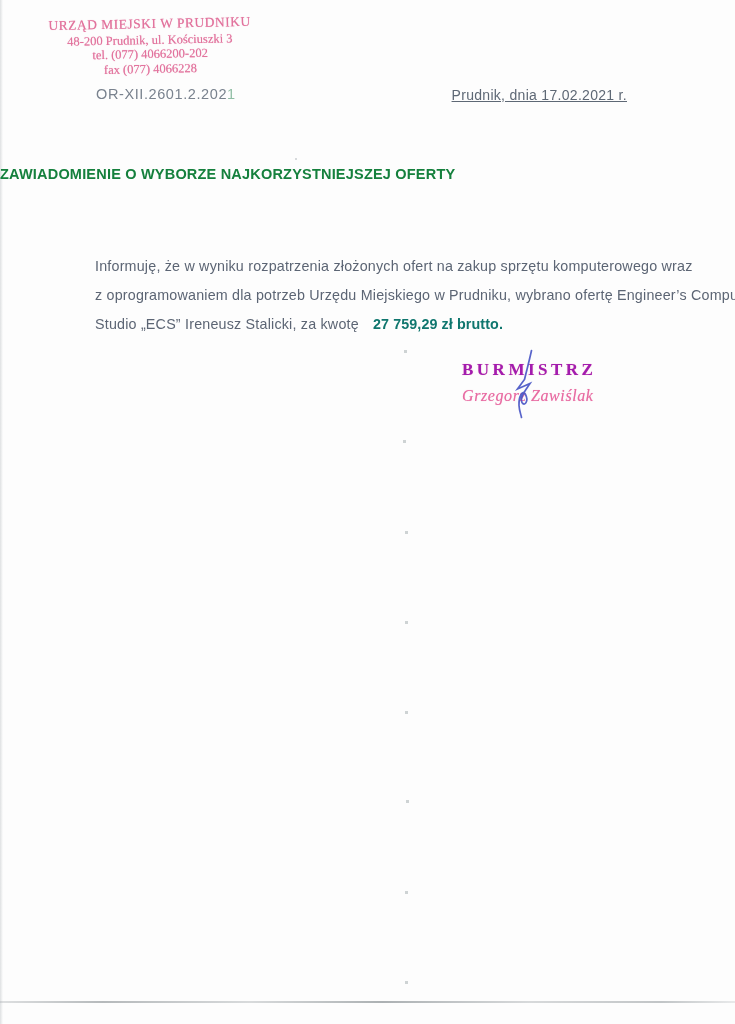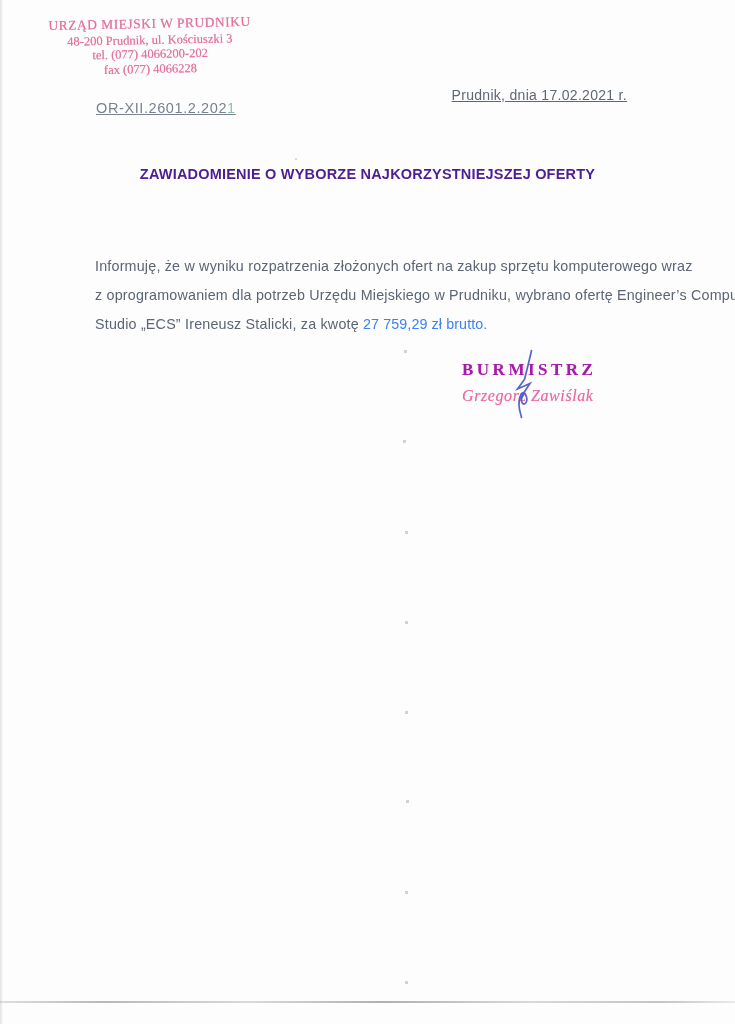--- a/index.html
+++ b/index.html
@@ -47,53 +47,51 @@
     transform: rotate(-1.2deg);
     text-shadow: 0 0 0.7px rgba(226,115,157,0.75);
     line-height: 14.5px;
   }
   .letterhead .lh1 { font-size: 13.5px; letter-spacing: 0.5px; margin-bottom: 1px; }
   .letterhead .lh2 { font-size: 12.5px; }
   .letterhead .lh3 { font-size: 12.5px; }
   .letterhead .lh4 { font-size: 12.5px; }
 
   .reference {
-    position: absolute; left: 96px; top: 100px;
+    position: absolute; left: 96px; top: 86px;
     font-size: 14.5px; letter-spacing: 0.6px;
     color: #79828e;
-    text-decoration: underline;
   }
   .reference .ref-last { color: #8fbda4; }
 
   .date-line {
     position: absolute; right: 108px; top: 87px;
     font-size: 14px; letter-spacing: 0.3px;
     color: #5e6875;
     text-decoration: underline;
   }
 
   .doc-title {
     position: absolute; left: 0; top: 166px; width: 100%;
-    text-align: center;
     font-size: 14.5px; font-weight: 700; letter-spacing: 0.2px;
-    color: #4c1d95;
+    color: #15803d;
   }
 
   .body-par {
     position: absolute; left: 95px; top: 252px; width: 547px;
     font-size: 14.3px; letter-spacing: 0.2px;
     color: #5c6574;
   }
   .pline {
     height: 29px; line-height: 29px;
     text-align: justify; text-align-last: justify;
     white-space: nowrap;
   }
   .pline.last { text-align: left; text-align-last: left; }
-  .amount-bold { font-weight: 400; color: #3b82f6; letter-spacing: 0.1px; }
+  .amount-bold { font-weight: 700; color: #0f766e; letter-spacing: 0.1px; margin-left: 10px; }
 
   
   .sig-stamp {
     position: absolute; left: 462px; top: 360px; width: 130px;
     text-align: center;
     font-family: "Liberation Serif", serif;
   }
   .sig-role {
     font-size: 17px; font-weight: 700; letter-spacing: 3.5px;
     color: #a21caf;

